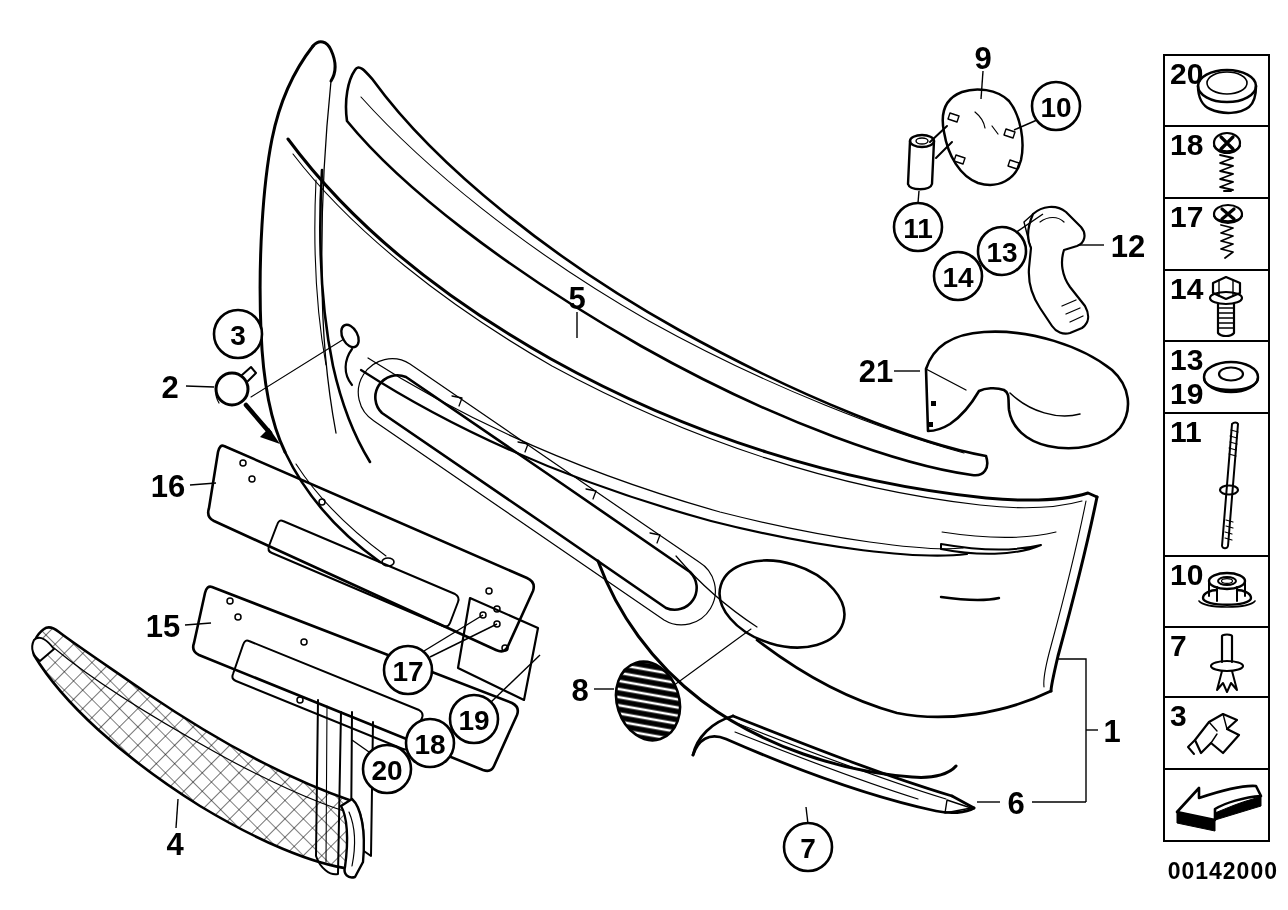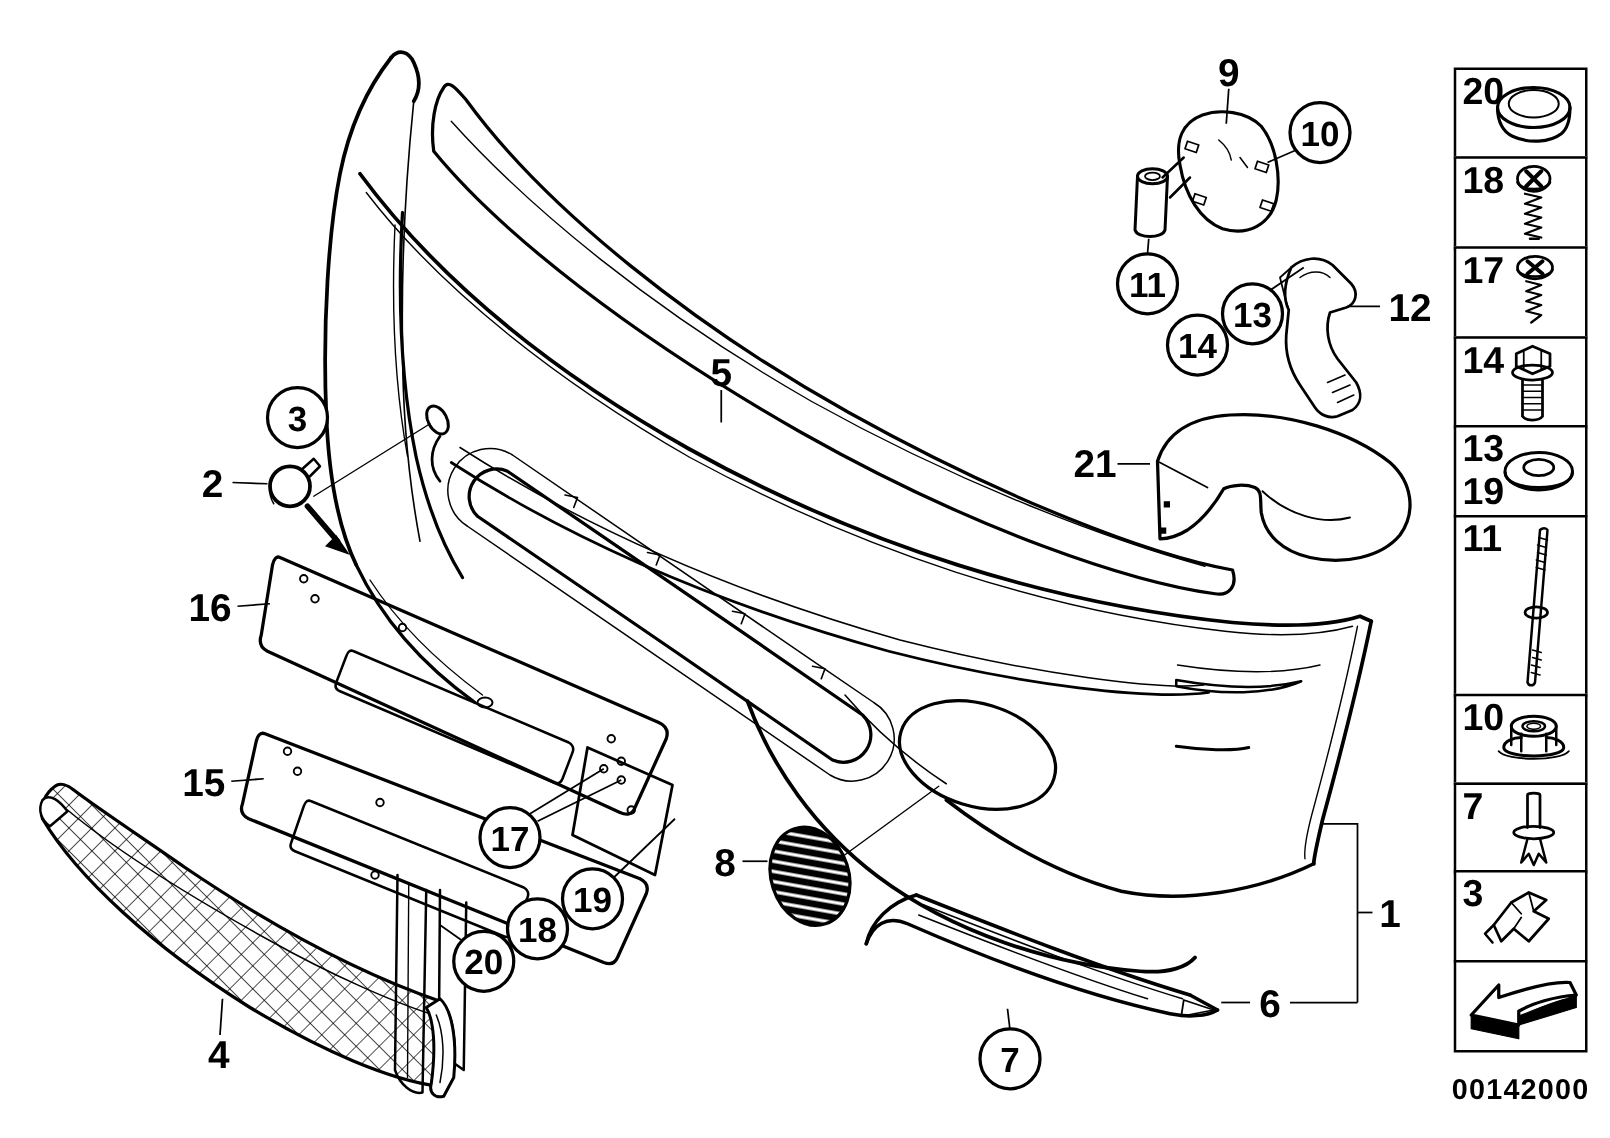--- a/index.html
+++ b/index.html
@@ -15,21 +15,21 @@
   .legend-num.second{top:35px;}
   .legend-box svg{position:absolute;left:0;top:0;}
   
   .leader{fill:none;stroke:#000;stroke-width:1.4px;}
   .flag{fill:#fff;stroke:#000;stroke-width:2.6px;}
   text.callout-label{font-family:"Liberation Sans",sans-serif;font-weight:bold;
        fill:#000;text-anchor:middle;dominant-baseline:central;}
   text.callout-label.plain{font-size:31px;}
   text.callout-label.circled{font-size:28px;}
   
-  .image-number{position:absolute;left:1155px;top:858px;width:123px;text-align:center;
+  .image-number{position:absolute;left:1155px;top:858px;width:123px;text-align:right;
       font-size:23px;font-weight:bold;color:#000;letter-spacing:1px;}
 </style>
 </head>
 <body>
 
 <div class="stage">
 
   <svg id="drawing" width="1288" height="910" viewBox="0 0 1288 910">
     <defs>
       <pattern id="mesh" width="13" height="13" patternUnits="userSpaceOnUse" patternTransform="rotate(45 0 0)">

